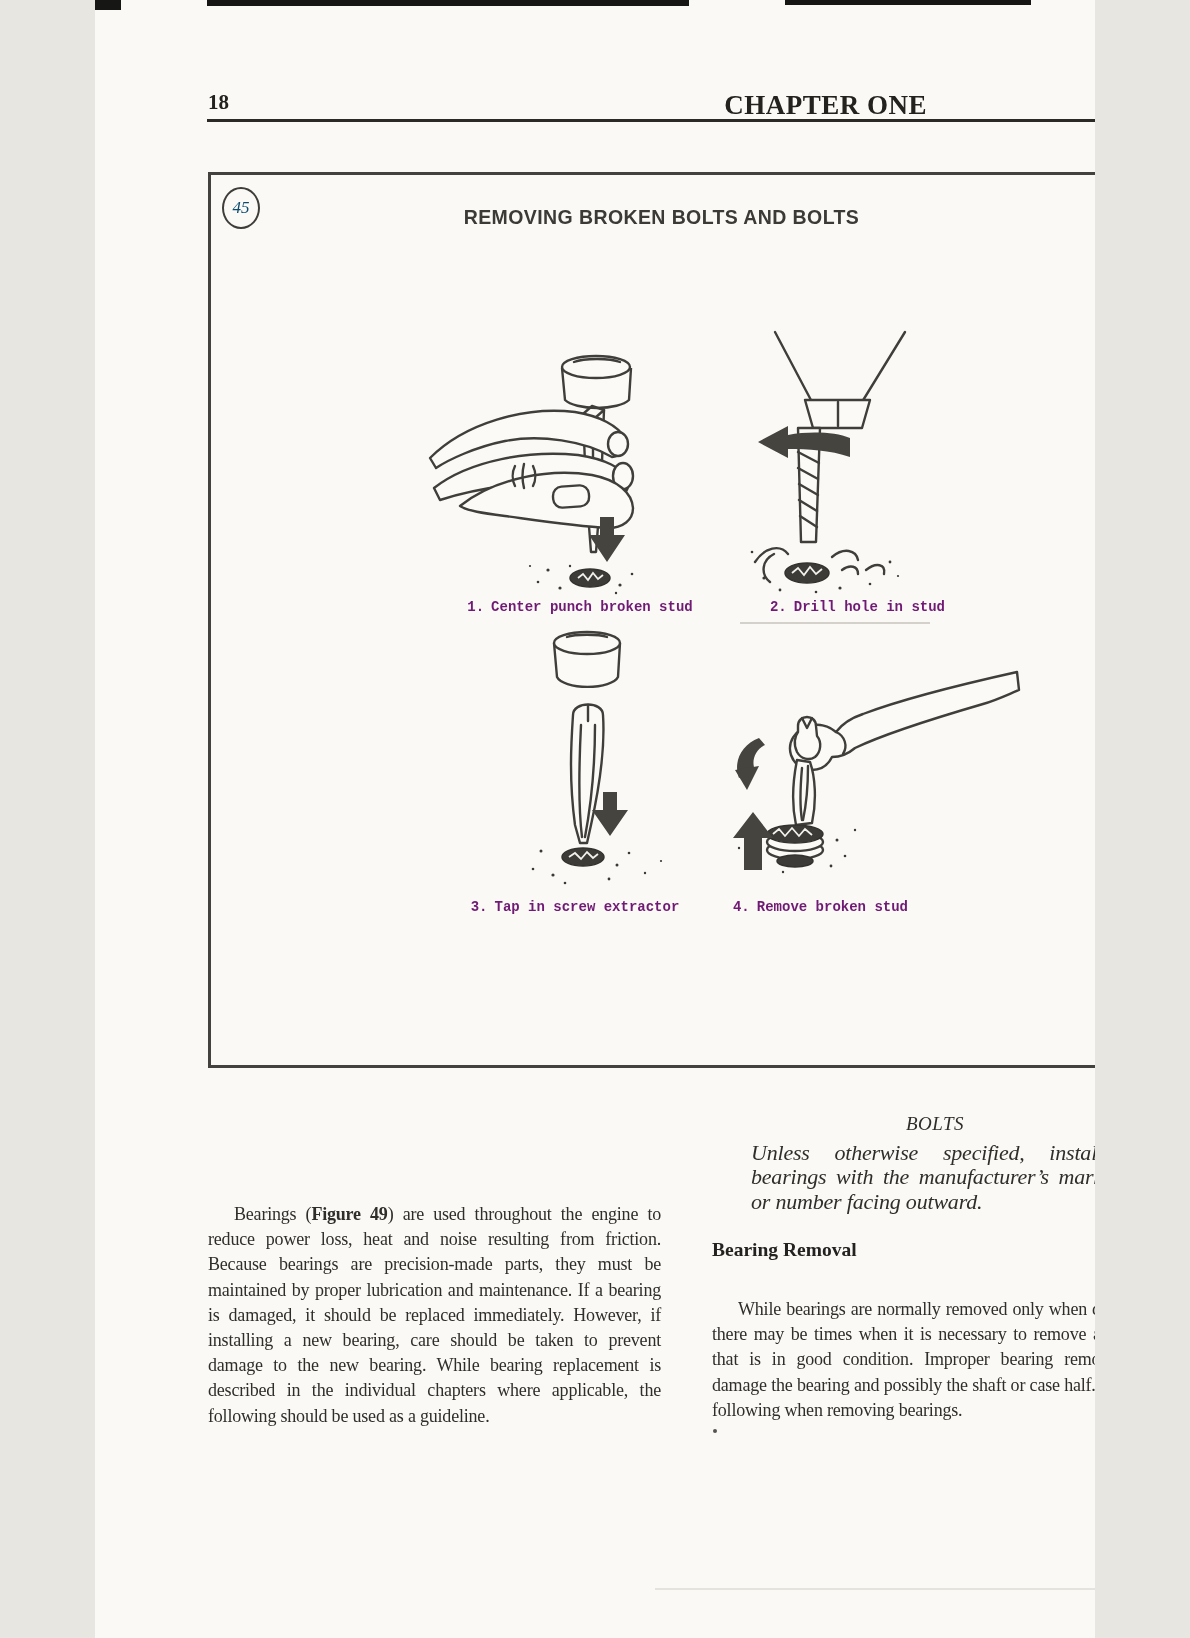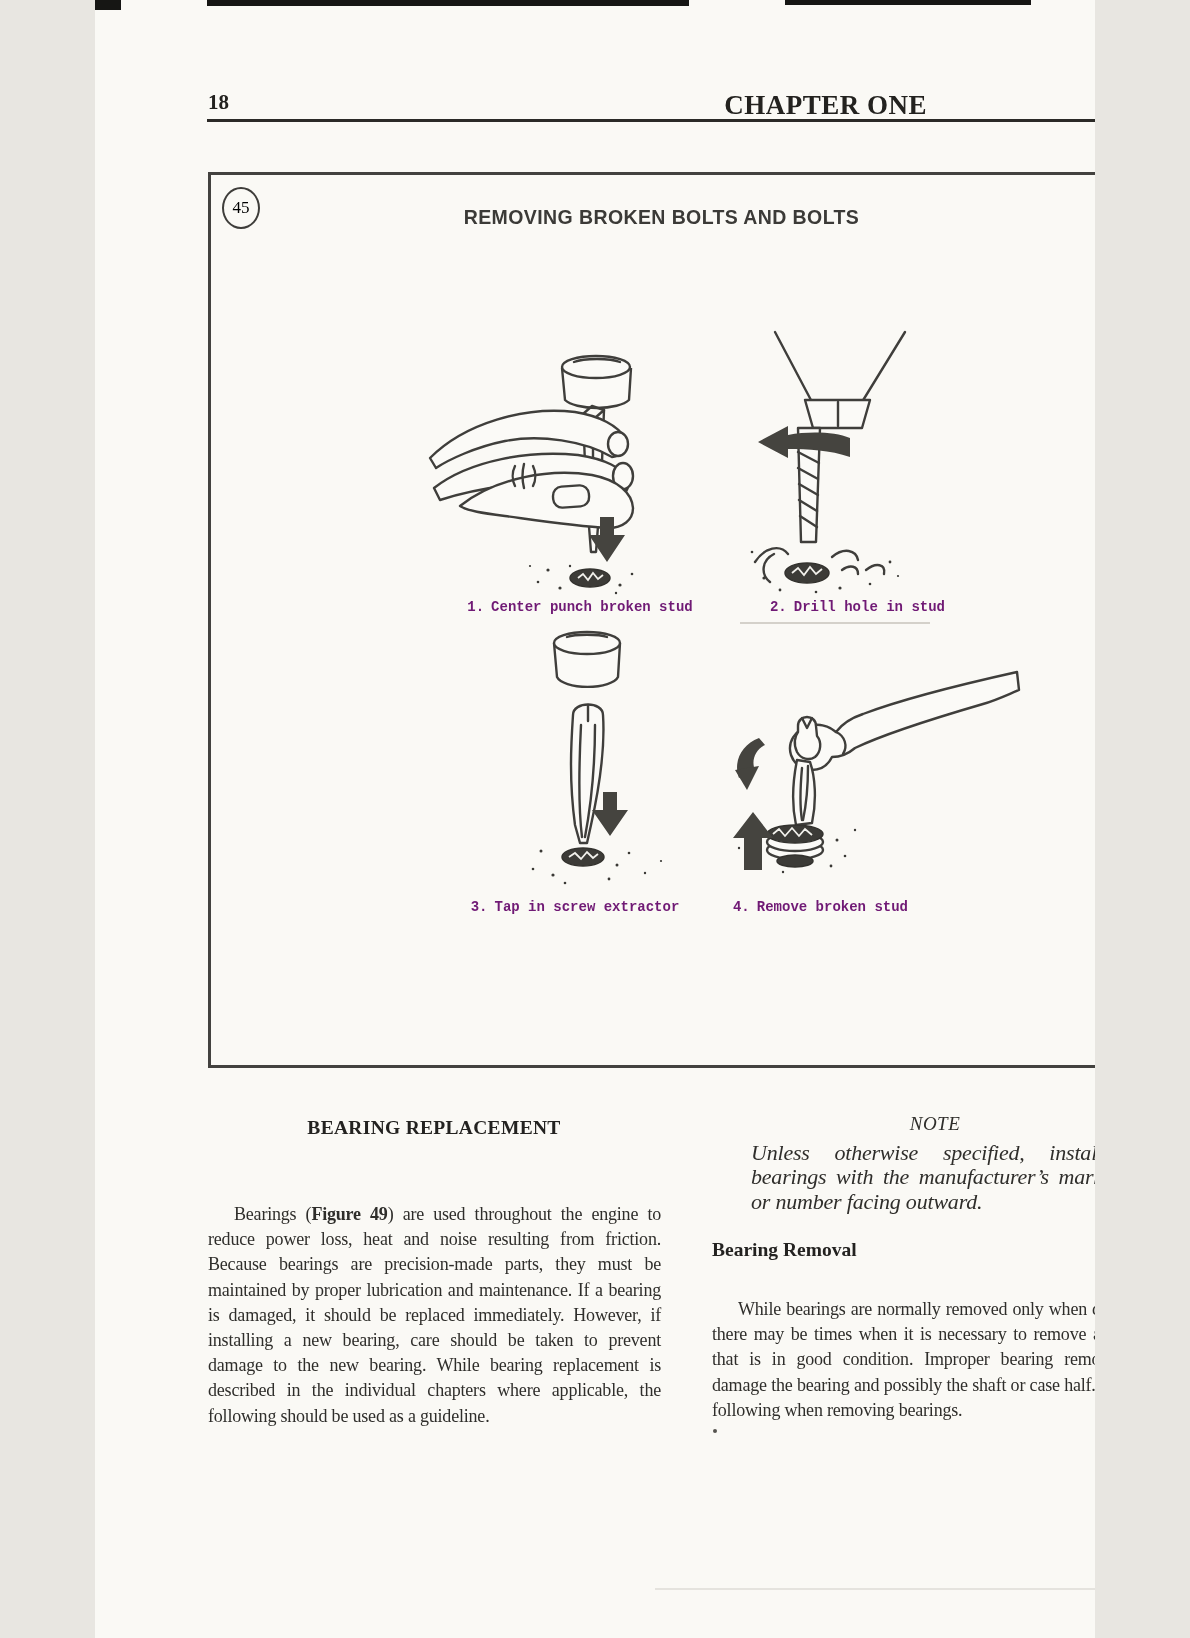--- a/index.html
+++ b/index.html
@@ -14,21 +14,21 @@
   .dot-artifact{position:absolute;width:4px;height:4px;border-radius:50%;background:#55544f;}
   .faint-line{position:absolute;height:2px;background:#d4d1ca;}
   
   .hdr-num{position:absolute;left:113px;top:90px;font-weight:bold;font-size:21px;color:#23221f;}
   .hdr-chap{position:absolute;right:168px;top:90px;font-weight:bold;font-size:27px;letter-spacing:.5px;color:#23221f;}
   .hdr-rule{position:absolute;left:112px;top:119px;width:909px;height:3px;background:#2b2a27;}
   
   .figbox{position:absolute;left:113px;top:172px;width:901px;height:890px;border:3px solid #43423f;background:transparent;}
   .fig-badge{
     position:absolute;left:11px;top:12px;width:34px;height:38px;border:2px solid #3e3d3a;border-radius:50%;
-    display:flex;align-items:center;justify-content:center;font-size:17px;color:#000000;
+    display:flex;align-items:center;justify-content:center;font-size:17px;color:#0c4a6e;font-style:italic;
   }
   .fig-title{
     position:absolute;left:0;top:31px;width:100%;text-align:center;
     font-family:"Liberation Sans", sans-serif;font-weight:bold;font-size:19.5px;
     letter-spacing:.4px;color:#3b3a37;
   }
   .illus{position:absolute;}
   .cap{
     position:absolute;font-family:Liberation Mono, monospace;font-weight:bold;
     font-size:14px;color:#701a75;text-align:center;white-space:nowrap;
@@ -244,21 +244,20 @@
   <div class="cap" style="left:600px;top:599px;width:250px;text-align:right;">
     <span>2.</span><span class="gap"></span><span>Drill hole in stud</span>
   </div>
   <div class="cap" style="left:330px;top:899px;width:300px;">
     <span>3.</span><span class="gap"></span><span>Tap in screw extractor</span>
   </div>
   <div class="cap" style="left:598px;top:899px;width:255px;">
     <span>4.</span><span class="gap"></span><span>Remove broken stud</span>
   </div>
 
-  <div class="sec-head">BEARING REPLACEMENT</div>
   <p class="para para-left"><span>Bearings (</span><b class="figref">Figure 49</b><span>) are used throughout the engine to reduce power loss, heat and noise resulting from friction. Because bearings are precision-made parts, they must be maintained by proper lubrication and maintenance. If a bearing is damaged, it should be replaced immediately. However, if installing a new bearing, care should be taken to prevent damage to the new bearing. While bearing replacement is described in the individual chapters where applicable, the following should be used as a guideline.</span></p>
 
-  <div class="note-label">NOTE</div>
+  <div class="note-label">BOLTS</div>
   <div class="note-body">Unless otherwise specified, install bearings with the manufacturer’s mark or number facing outward.</div>
   <div class="sub-head">Bearing Removal</div>
   <p class="para para-right">While bearings are normally removed only when damaged, there may be times when it is necessary to remove a bearing that is in good condition. Improper bearing removal will damage the bearing and possibly the shaft or case half. Note the following when removing bearings.</p>
 
 </div>
 
 </body></html>

